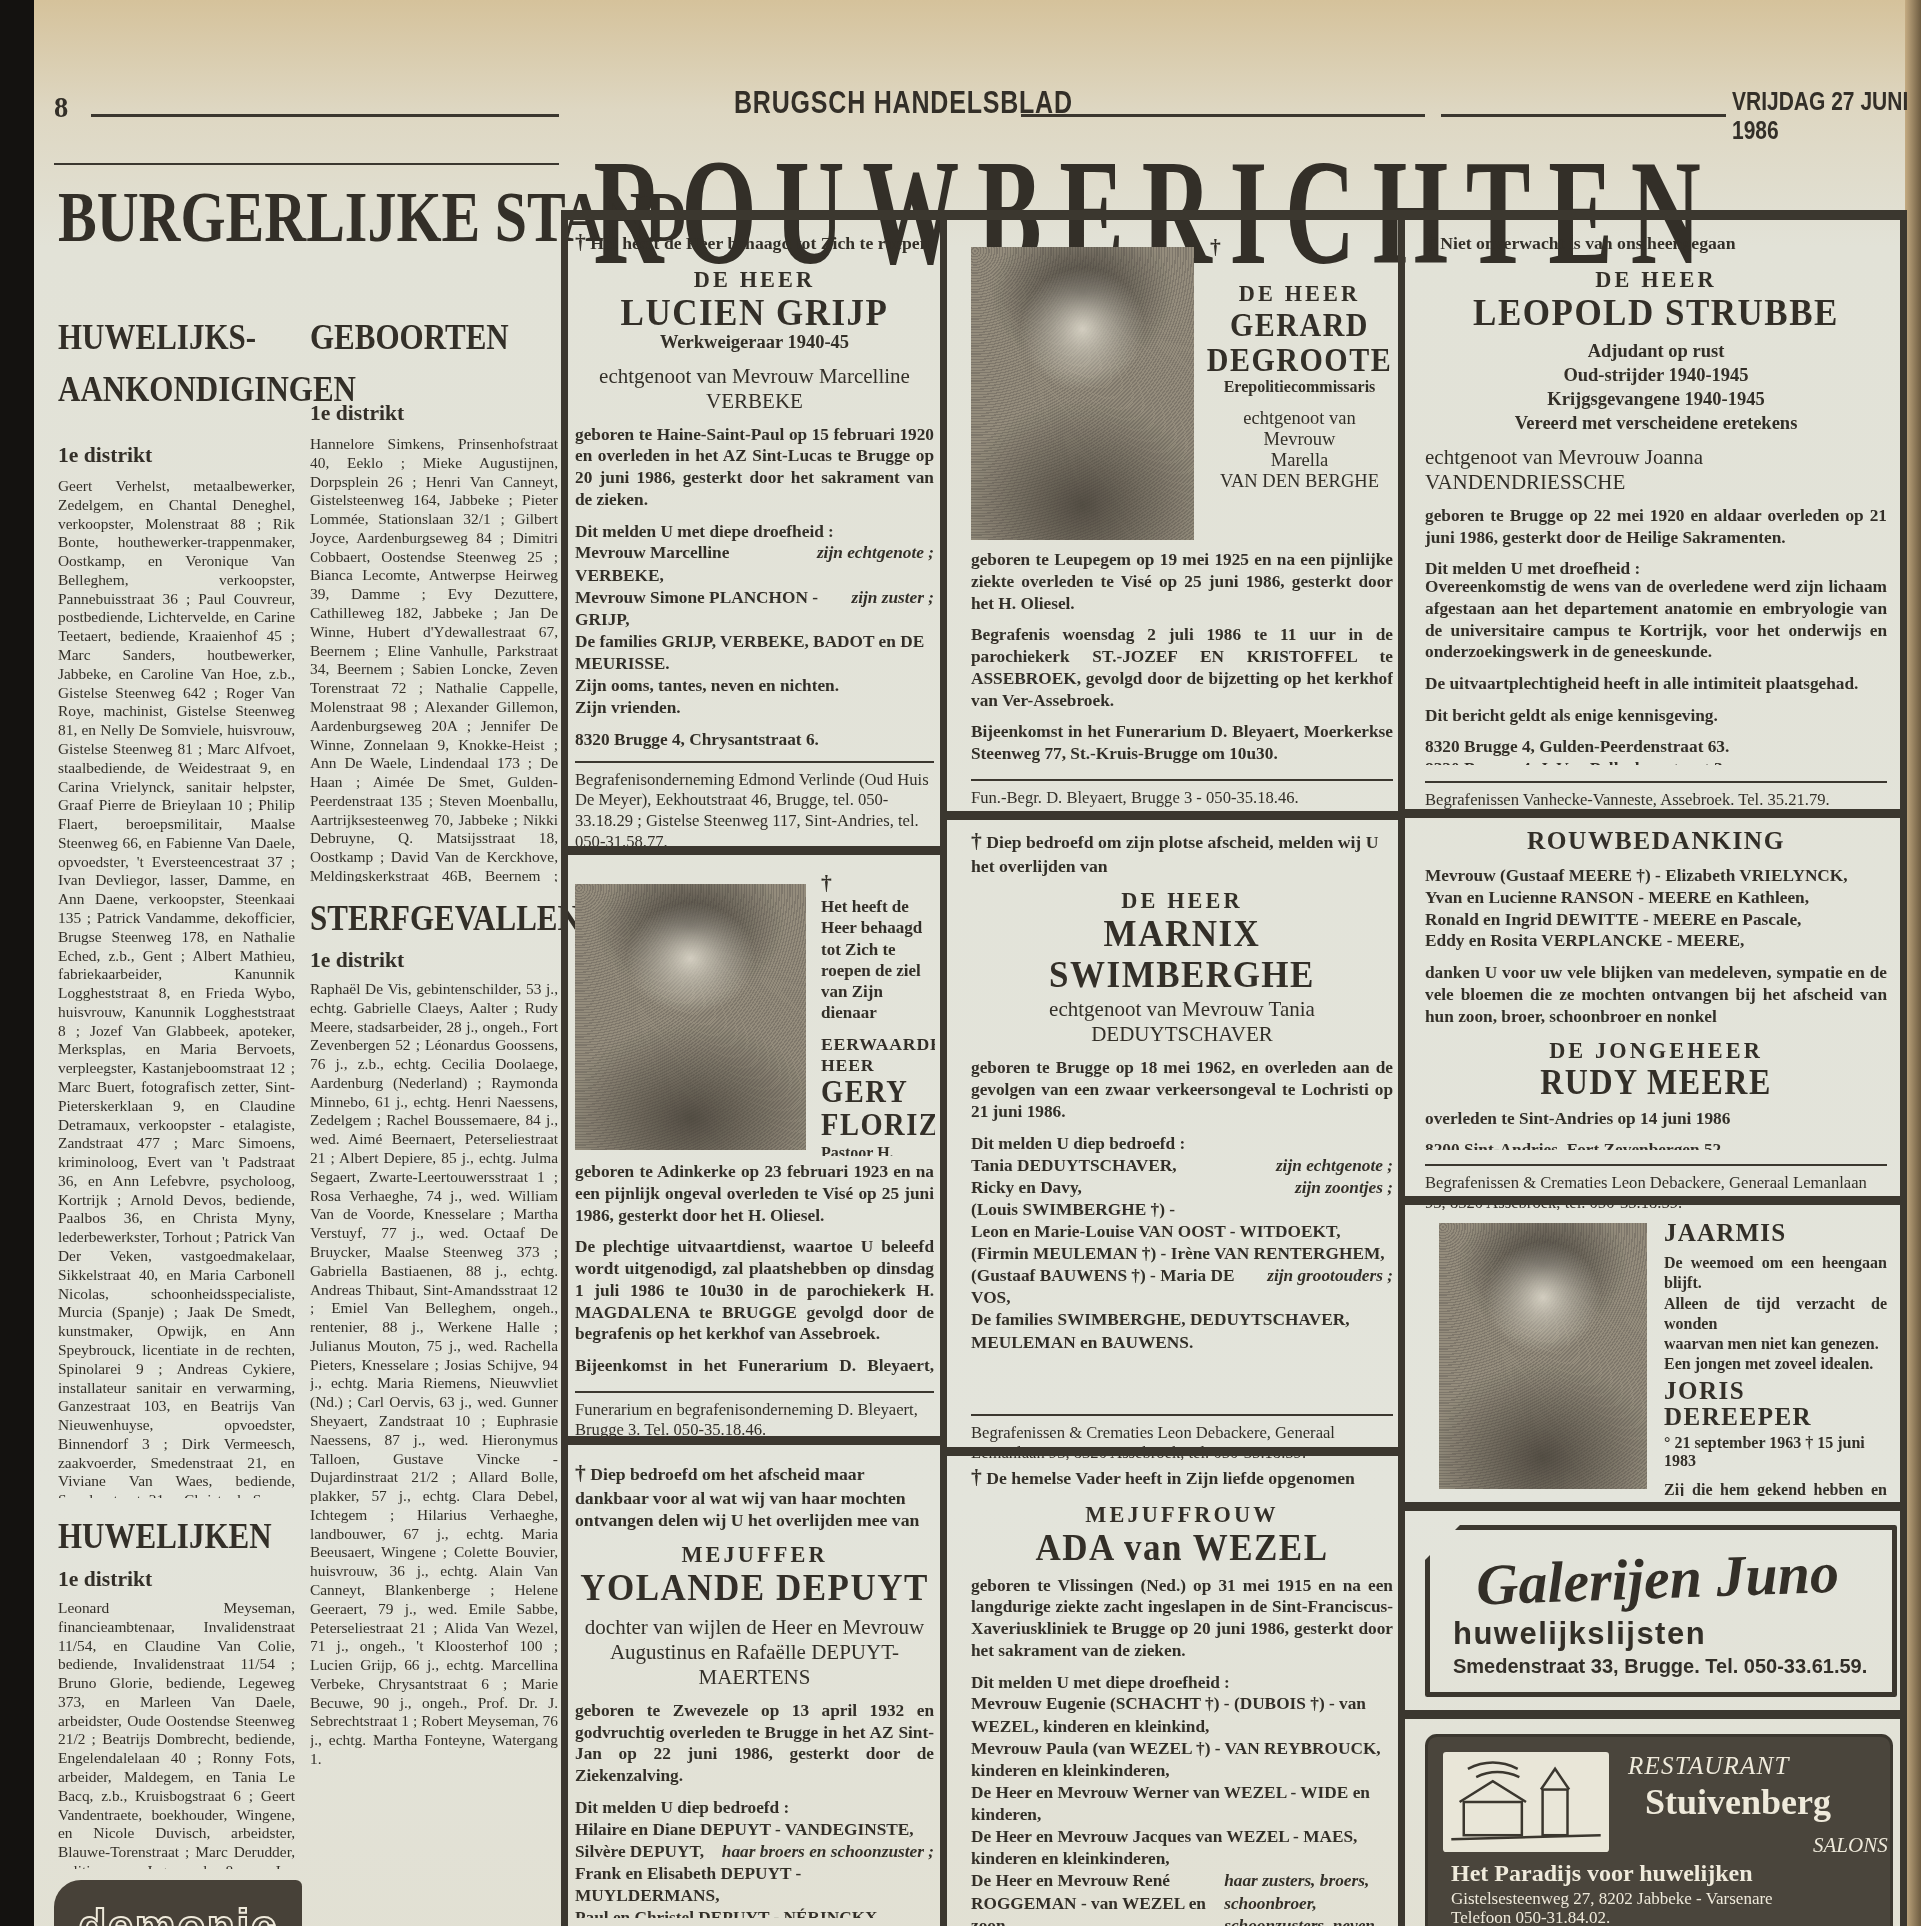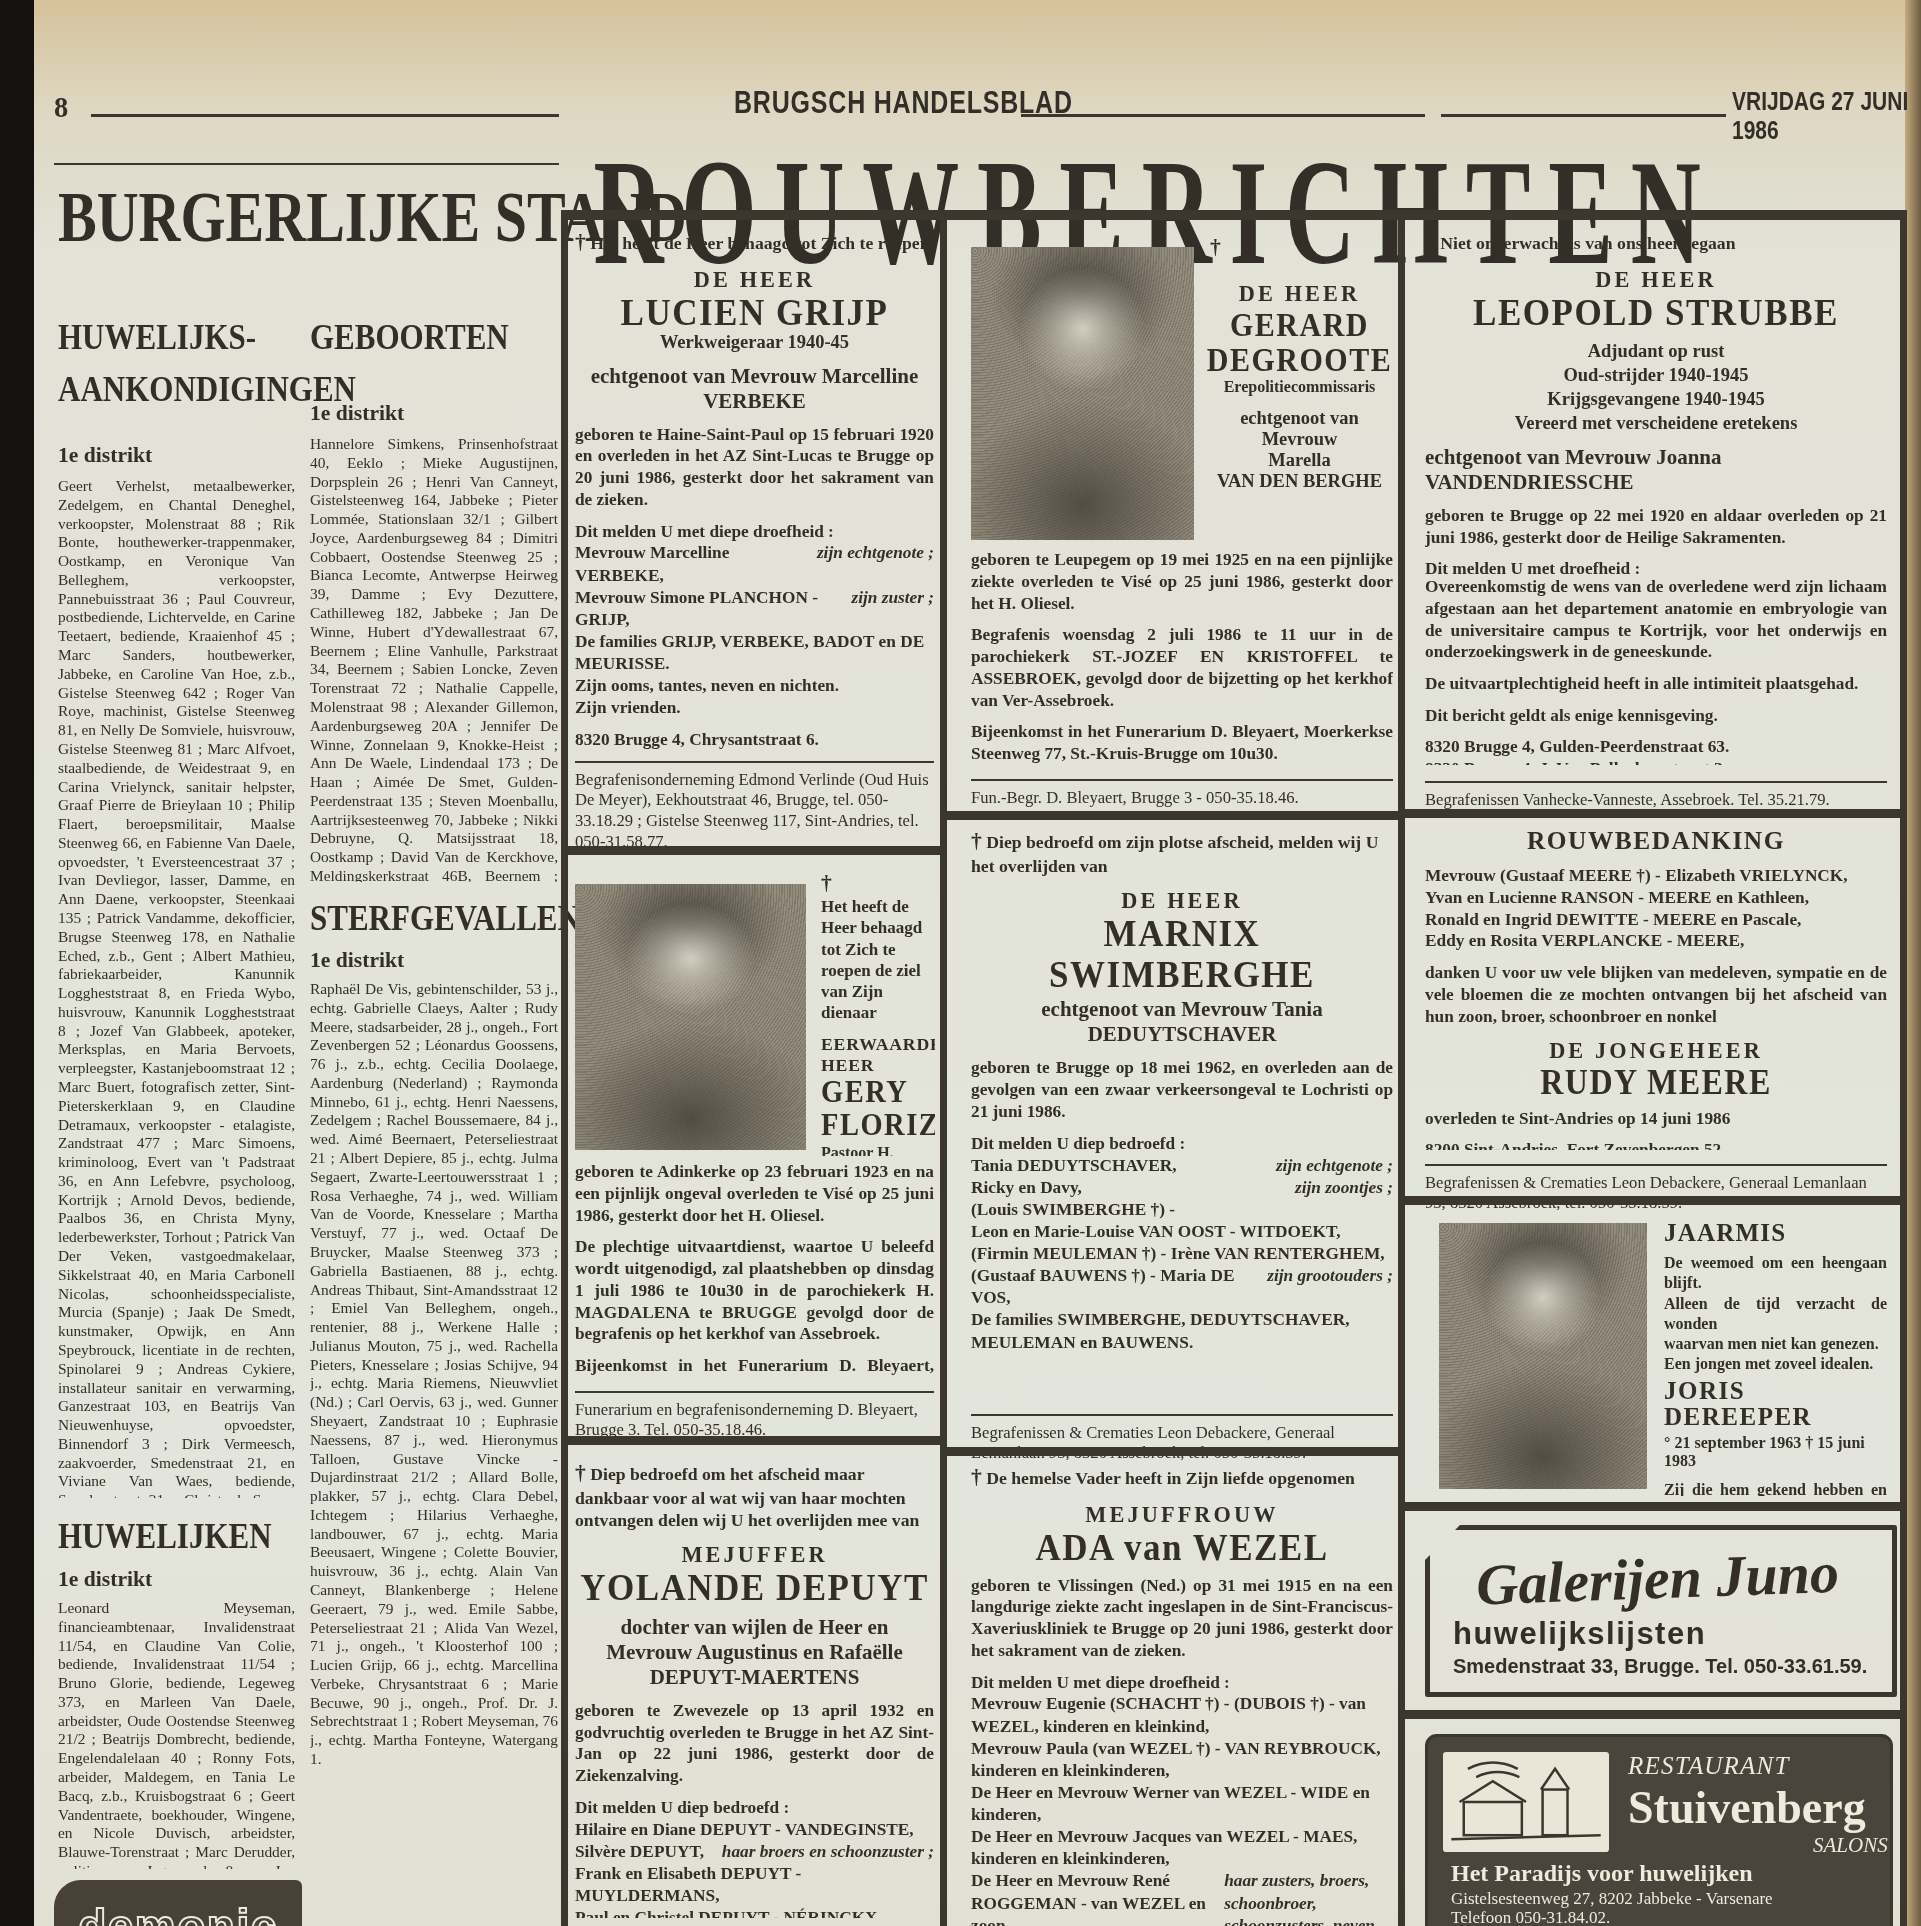--- a/index.html
+++ b/index.html
@@ -25,21 +25,21 @@
   .bigtitle{font-size:97px;font-weight:700;letter-spacing:17.7px;transform:scaleY(1.55);transform-origin:center top;white-space:nowrap;}
   .bs-title{font-size:58px;font-weight:700;transform:scaleY(1.25);transform-origin:left top;white-space:nowrap;}
   .bs-h2{font-size:31px;font-weight:700;transform:scaleY(1.15);transform-origin:left top;white-space:nowrap;}
   .bs-dist{font-size:21.6px;font-weight:700;}
   .dense{font-size:15.4px;line-height:1.22;text-align:justify;hyphens:auto;}
   
   .n-intro{font-size:17.7px;font-weight:700;line-height:1.25;}
   .n-deheer{font-size:22.3px;font-weight:700;letter-spacing:3.1px;margin-top:10.8px;}
   .n-name{font-size:35px;font-weight:700;letter-spacing:1.5px;transform:scaleY(1.1);transform-origin:center top;line-height:1.05;}
   .n-sub{font-size:18.5px;font-weight:700;line-height:1.3;}
-  .n-wed{font-size:21px;font-weight:700;margin-top:10px;}
+  .n-wed{font-size:21px;font-weight:400;margin-top:10px;}
   .n-par{font-size:17.3px;line-height:1.26;font-weight:700;text-align:justify;margin-top:10px;}
   .famrow{display:flex;justify-content:space-between;font-size:17.3px;font-weight:600;line-height:1.28;}
   .famrow .role{font-style:italic;font-weight:700;white-space:nowrap;padding-left:7.7px;}
   .n-addr{font-size:17.3px;font-weight:700;line-height:1.3;margin-top:9.2px;}
   .n-fun{font-size:16.6px;line-height:1.25;margin-top:11.6px;padding-top:7px;border-top:2.3px solid #3b372f;width:100%;}
   .photo{background:
      radial-gradient(ellipse 40% 30% at 50% 28%,rgba(235,230,215,.85),rgba(235,230,215,0) 70%),
      radial-gradient(ellipse 55% 35% at 50% 16%,rgba(60,55,48,.9),rgba(60,55,48,0) 75%),
      radial-gradient(ellipse 70% 45% at 50% 88%,rgba(70,64,55,.85),rgba(70,64,55,0) 80%),
      repeating-radial-gradient(circle at 3.9px 3.9px,#7e776a 0 1.2px,#958d7c 1.2px 2.7px);
@@ -311,21 +311,21 @@
           <rect x="25" y="60" width="70" height="40"></rect>
             <path d="M20 60 L60 35 L100 60"></path>
           <rect x="120" y="45" width="30" height="55"></rect>
             <path d="M118 45 L135 20 L152 45"></path>
           <path d="M30 20 Q60 5 90 20 M40 30 Q65 18 92 30"></path>
             <path d="M10 105 L190 100"></path>
         </g>
       </svg>
     </div>
     <div class="abs w i serif" style="left:200px;top:15.4px;font-size:25px;letter-spacing:1.2px">RESTAURANT</div>
-    <div class="abs w serif b" style="left:200px;top:44px;font-size:46px">Stuivenberg</div>
+    <div class="abs w serif b" style="left:217px;top:44px;font-size:36px">Stuivenberg</div>
     <div class="abs w i serif" style="left:385px;top:96px;font-size:21px">SALONS</div>
     <div class="abs w serif b" style="left:23px;top:123px;font-size:24px">Het Paradijs voor huwelijken</div>
     <div class="abs w serif" style="left:23px;top:152px;font-size:17px">Gistelsesteenweg 27, 8202 Jabbeke - Varsenare</div>
     <div class="abs w serif" style="left:23px;top:171px;font-size:17px">Telefoon 050-31.84.02.</div>
 
   </div>
 
   <div class="abs" style="left:54px;top:1880px;width:248px;height:420px;background:#474138;border-radius:27px 6.2px 6.2px 6.2px;color:#efeadb">
     <div class="ctr sans b" style="font-size:46px;margin-top:19px;letter-spacing:1.5px;color:#474138;text-shadow:none;-webkit-text-stroke:1.9px #efeadb">demonic</div>
 

